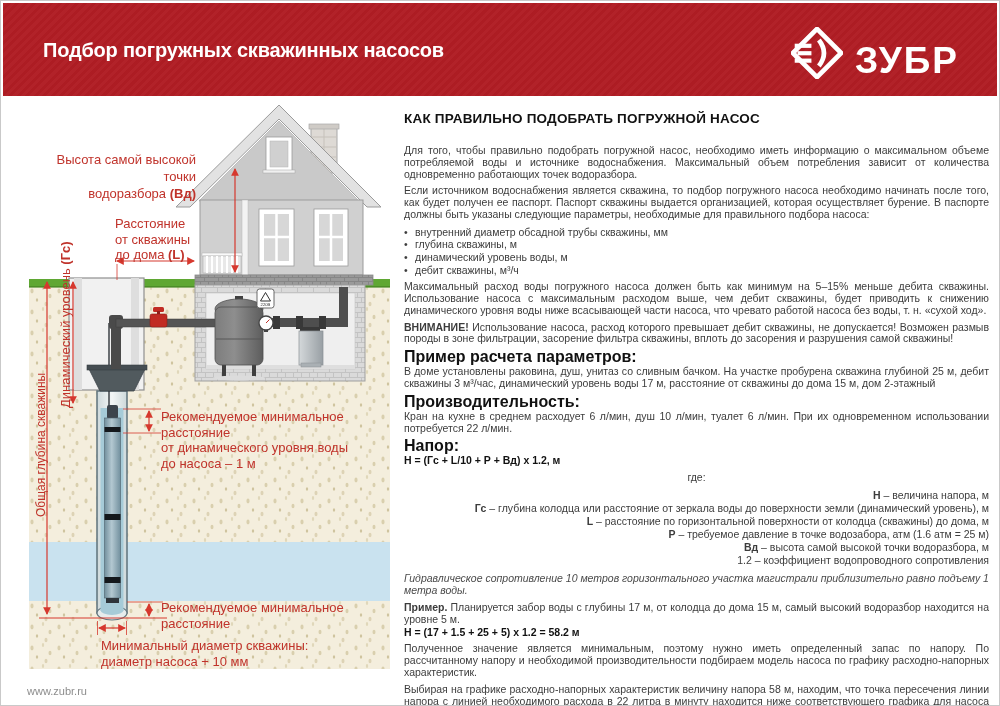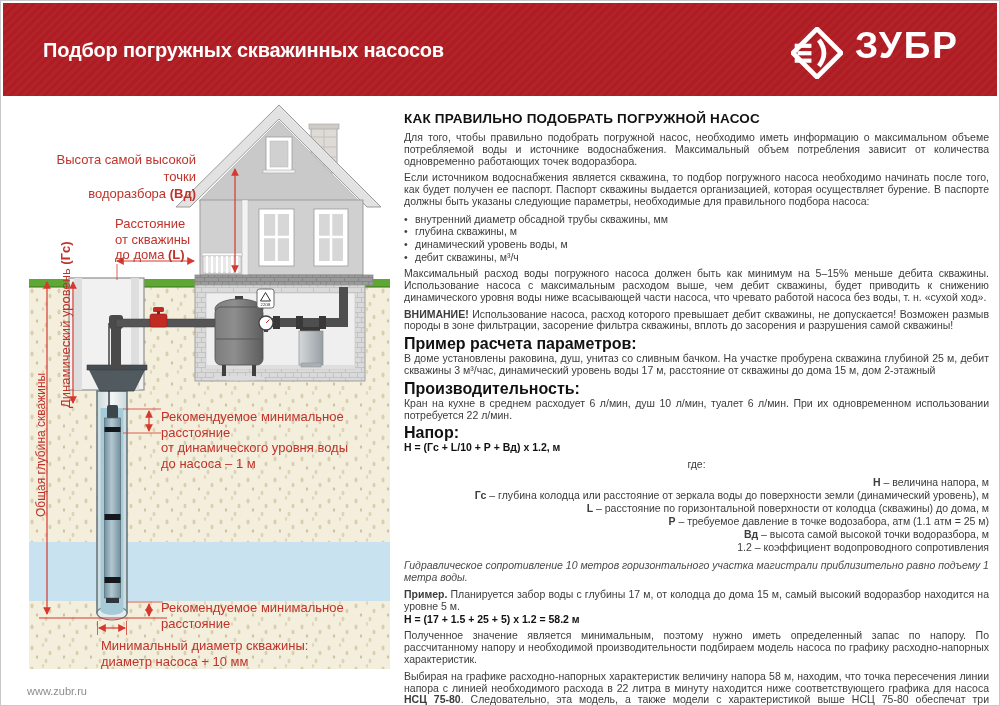--- a/index.html
+++ b/index.html
@@ -3,31 +3,31 @@
 <meta charset="utf-8">
 <style>
   html,body{margin:0;padding:0;background:#fff;}
   #page{position:relative;width:1000px;height:706px;background:#ffffff;
         border:1px solid #c9c9c9;box-sizing:border-box;overflow:hidden;
         font-family:"Liberation Sans","DejaVu Sans",sans-serif;padding-left:37px;}
   
   .hdr{position:absolute;left:2px;right:2px;top:2px;height:93px;background:#b01d24;
        background-image:repeating-linear-gradient(135deg,rgba(255,255,255,.025) 0 3px,rgba(0,0,0,.02) 3px 6px);}
   .hdr-title{position:absolute;left:40px;top:36px;color:#fff;font-size:20px;font-weight:bold;letter-spacing:-.2px;}
-  .brand{position:absolute;right:38px;top:24px;display:flex;align-items:flex-start;gap:12px;}
+  .brand{position:absolute;right:38px;top:24px;display:flex;align-items:flex-end;gap:12px;}
   .brand-name{color:#fff;font-size:37px;font-weight:bold;letter-spacing:2px;line-height:1;}
   
   .lbl{position:absolute;color:#c0332b;font-size:13px;line-height:16px;}
   .lbl b{font-weight:bold;}
   .rot{transform:rotate(-90deg);transform-origin:0 0;text-align:center;white-space:nowrap;}
   .site{position:absolute;left:26px;top:684px;color:#8d8d8d;font-size:11px;}
   
   .art{position:absolute;left:403px;top:110px;width:585px;color:#3c3c3c;
        font-size:10.5px;line-height:11.8px;text-align:justify;}
-  .art h2{margin:0 0 6px 0;font-size:13.5px;line-height:15px;color:#111;letter-spacing:.2px;}
+  .art h2{margin:0 0 19px 0;font-size:13.5px;line-height:15px;color:#111;letter-spacing:.2px;}
   .art h3{margin:3px 0 3px 0;font-size:16px;line-height:13px;color:#111;text-align:left;}
   .art p{margin:0 0 5px 0;}
   .blist{margin:0 0 5px 0;}
   .brow{display:flex;line-height:12.6px;}
   .brow .dot{width:11px;flex:0 0 11px;}
   .bold{font-weight:bold;}
   .formula{font-weight:bold;color:#111;text-align:left;margin:0 0 3px 0;}
   .defs{margin:0 0 6px 0;text-align:right;}
   .drow{line-height:13.1px;}
   .ital{font-style:italic;color:#4a4a4a;margin:0 0 6px 0;text-align:left;}
@@ -296,21 +296,21 @@
     <p>Кран на кухне в среднем расходует 6 л/мин, душ 10 л/мин, туалет 6 л/мин. При их одновременном использовании потребуется 22 л/мин.</p>
 
     <h3>Напор:</h3>
     <p class="formula">Н = (Гс + L/10 + Р + Вд) х 1.2, м</p>
     <p class="where">где:</p>
 
     <div class="defs">
       <div class="drow"><span class="bold">Н</span><span> – величина напора, м</span></div>
       <div class="drow"><span class="bold">Гс</span><span> – глубина колодца или расстояние от зеркала воды до поверхности земли (динамический уровень), м</span></div>
       <div class="drow"><span class="bold">L</span><span> – расстояние по горизонтальной поверхности от колодца (скважины) до дома, м</span></div>
-      <div class="drow"><span class="bold">Р</span><span> – требуемое давление в точке водозабора, атм (1.1 атм = 25 м)</span></div>
+      <div class="drow"><span class="bold">Р</span><span> – требуемое давление в точке водозабора, атм (1.6 атм = 25 м)</span></div>
       <div class="drow"><span class="bold">Вд</span><span> – высота самой высокой точки водоразбора, м</span></div>
       <div class="drow"><span>1.2</span><span> – коэффициент водопроводного сопротивления</span></div>
     </div>
 
     <p class="ital">Гидравлическое сопротивление 10 метров горизонтального участка магистрали приблизительно равно подъему 1 метра воды.</p>
 
     <p style="margin-bottom:1px;"><span class="bold">Пример.</span><span> Планируется забор воды с глубины 17 м, от колодца до дома 15 м, самый высокий водоразбор находится на уровне 5 м.</span></p>
     <p class="formula">Н = (17 + 1.5 + 25 + 5) х 1.2 = 58.2 м</p>
     <p>Полученное значение является минимальным, поэтому нужно иметь определенный запас по напору. По рассчитанному напору и необходимой производительности подбираем модель насоса по графику расходно-напорных характеристик.</p>
 

